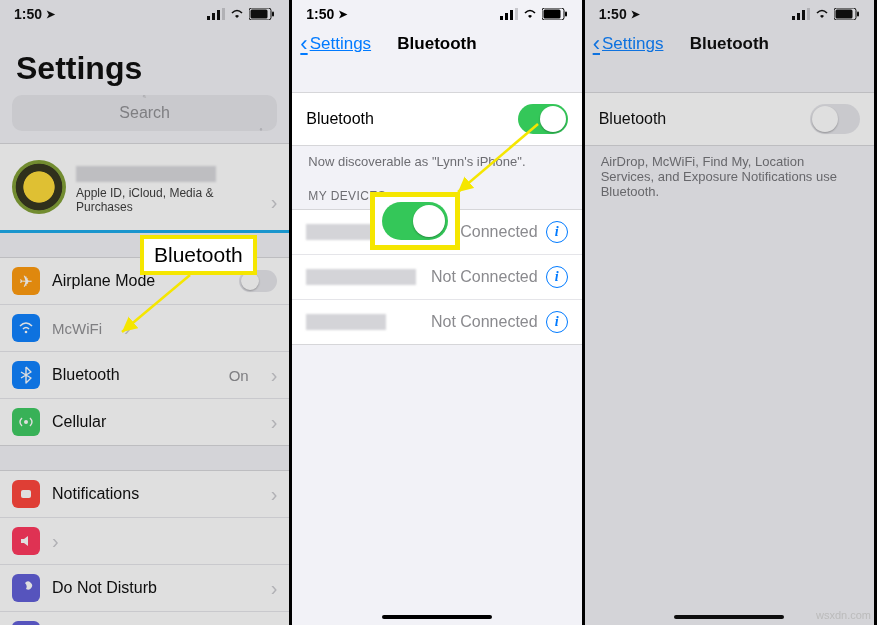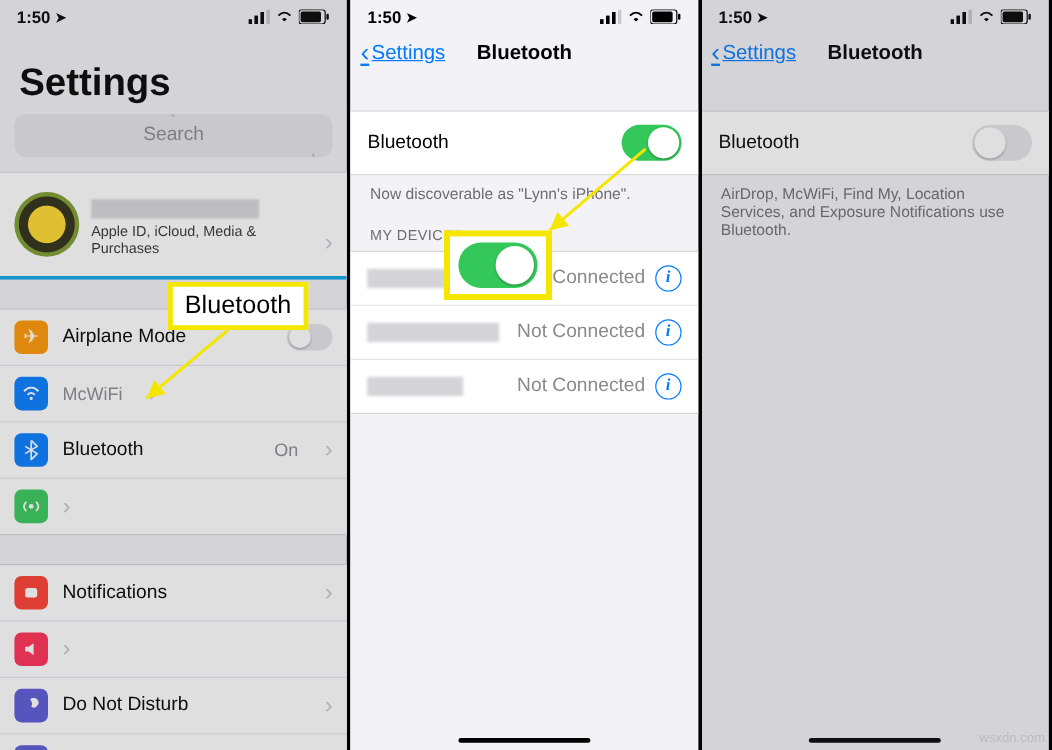--- a/index.html
+++ b/index.html
@@ -293,20 +293,21 @@
         <div class="row-detail">On</div>
         <span class="chev">›</span>
       </div>
       <div class="row">
         <div class="icon ic-cell">
           <svg width="16" height="16" viewBox="0 0 16 16">
               <circle cx="8" cy="8" r="2" fill="#fff"></circle>
               <path d="M4 4 Q0 8 4 12 M12 4 Q16 8 12 12" stroke="#fff" stroke-width="1.4" fill="none"></path>
             </svg>
         </div>
+        <div class="row-label">Cellular</div>
         <span class="chev">›</span>
       </div>
     </div>
 
     <div class="group">
       <div class="row">
         <div class="icon ic-notif">
           <svg width="14" height="14" viewBox="0 0 14 14">
               <rect x="2" y="3" width="10" height="8" rx="2" fill="#fff"></rect>
             </svg>

